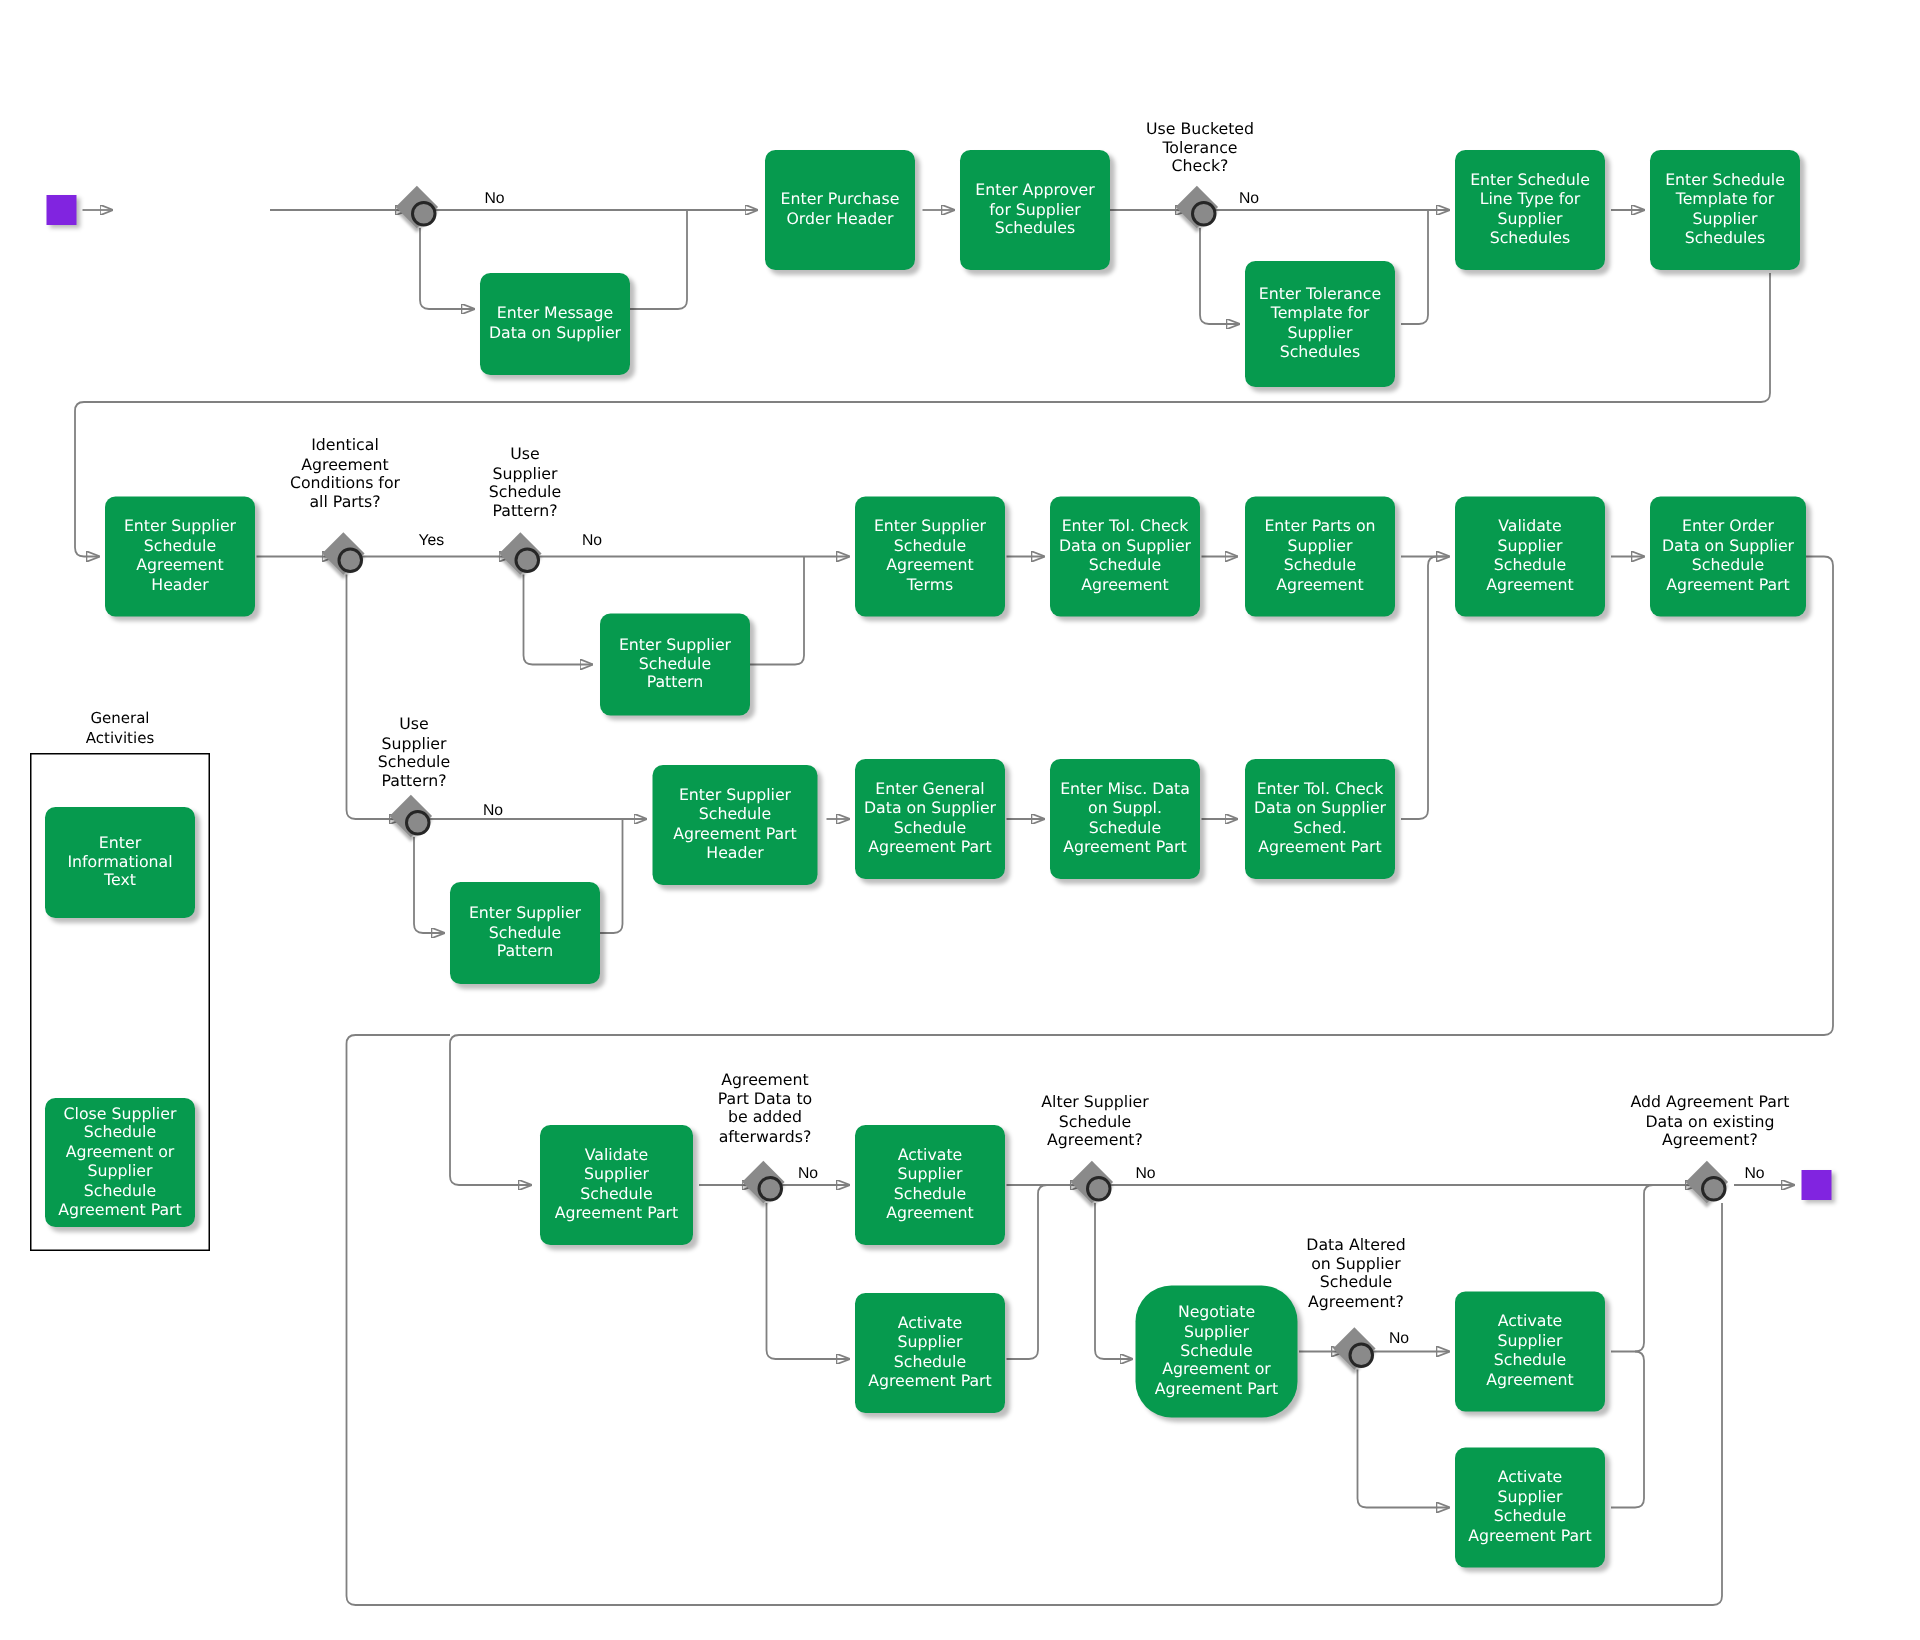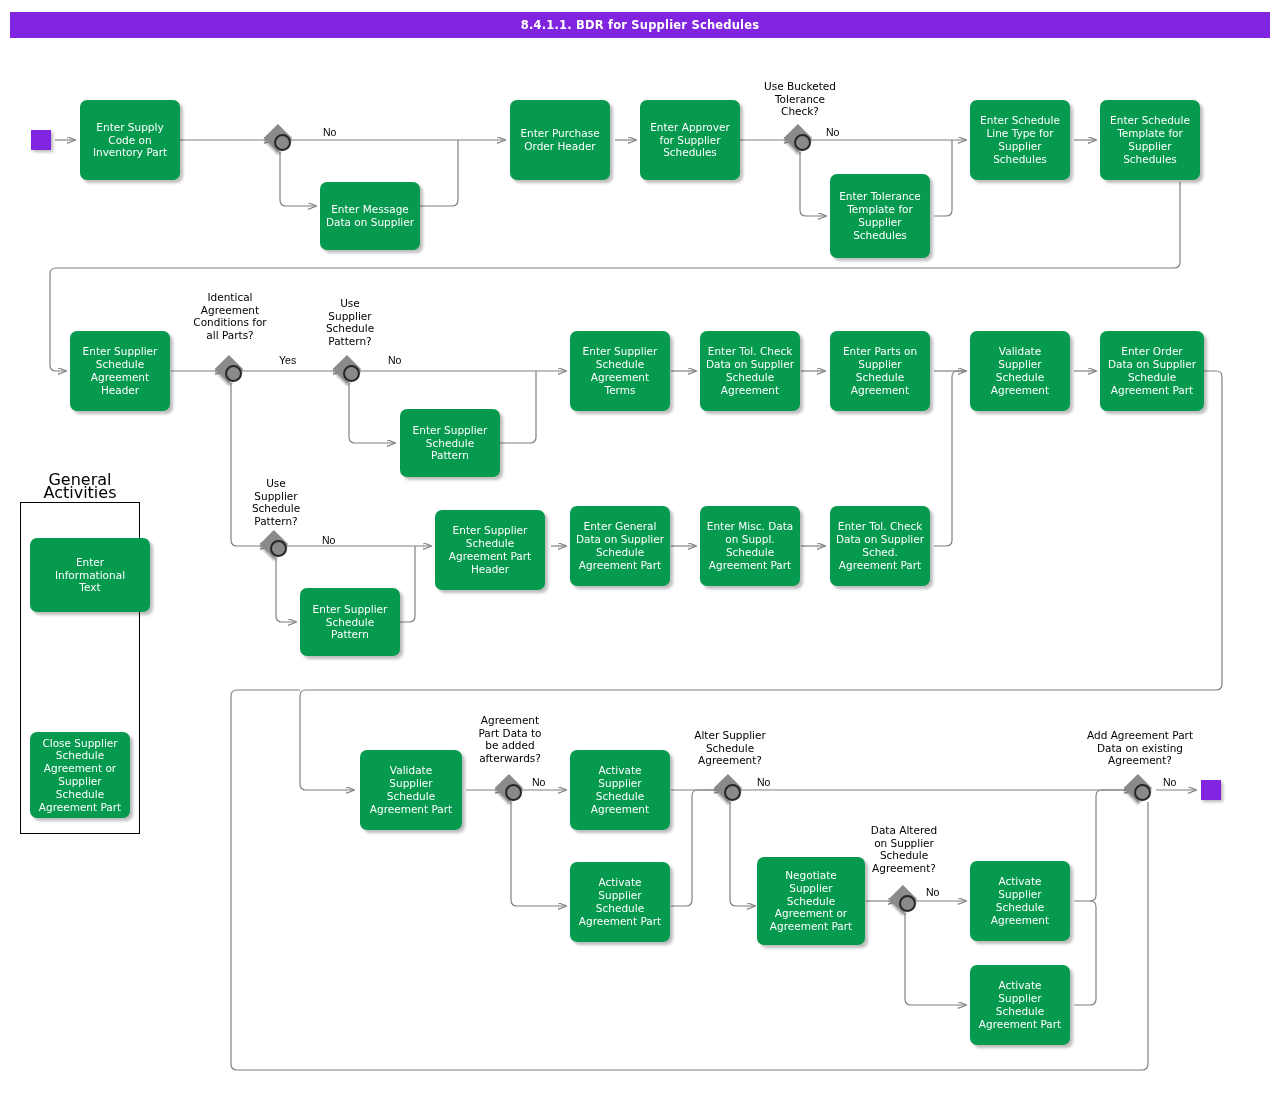--- a/index.html
+++ b/index.html
@@ -56,30 +56,29 @@
     font-size:10.5px;line-height:12px;
   }
 
   
   .ga-box{
     position:absolute;left:20px;top:502px;width:120px;height:332px;
     border:1.3px solid #000;background:#fff;box-sizing:border-box;
   }
   .ga-title{
     position:absolute;left:20px;top:474px;width:120px;
-    text-align:center;font-size:16px;line-height:12.6px;color:#000;
+    text-align:center;font-size:10px;line-height:12.6px;color:#000;
     font-family:"DejaVu Sans",sans-serif;
   }
 </style>
 </head>
 <body>
 
 <div id="page">
 
-  <div class="titlebar">8.4.1.1. BDR for Supplier Schedules</div>
 
   <svg id="wires" viewBox="0 0 1280 1093">
     <defs>
       <marker id="ah" markerWidth="9" markerHeight="7" refX="8.4" refY="3.5" orient="auto" markerUnits="userSpaceOnUse">
         <path d="M0,0 L9,3.5 L0,7 z" fill="#808080" stroke="none"></path>
       </marker>
     </defs>
 
     <path d="M55,140 L75,140" marker-end="url(#ah)"></path>
     <path d="M180,140 L272,140" marker-end="url(#ah)"></path>
@@ -135,39 +134,34 @@
   </svg>
 
   <div class="startend" style="left:31px;top:130px;"></div>
   <div class="startend" style="left:1201px;top:780px;"></div>
 
   <div class="ga-title">
     <div>General</div>
     <div>Activities</div>
   </div>
   <div class="ga-box"></div>
-  <div class="node" style="left:30px;top:538px;width:120px;height:74px;text-align:center;">
+  <div class="node" style="left:30px;top:538px;width:100px;height:74px;text-align:center;">
     <span style="white-space:pre-line">Enter
 Informational
 Text</span>
   </div>
   <div class="node" style="left:30px;top:732px;width:100px;height:86px;">
     <span style="white-space:pre-line">Close Supplier
 Schedule
 Agreement or
 Supplier
 Schedule
 Agreement Part</span>
   </div>
 
-  <div class="node" style="left:80px;top:100px;width:100px;height:80px;">
-    <span style="white-space:pre-line">Enter Supply
-Code on
-Inventory Part</span>
-  </div>
   <div class="node" style="left:320px;top:182px;width:100px;height:68px;">
     <span style="white-space:pre-line">Enter Message
 Data on Supplier</span>
   </div>
   <div class="node" style="left:510px;top:100px;width:100px;height:80px;">
     <span style="white-space:pre-line">Enter Purchase
 Order Header</span>
   </div>
   <div class="node" style="left:640px;top:100px;width:100px;height:80px;">
     <span style="white-space:pre-line">Enter Approver
@@ -276,21 +270,21 @@
 Supplier
 Schedule
 Agreement</span>
   </div>
   <div class="node" style="left:570px;top:862px;width:100px;height:80px;">
     <span style="white-space:pre-line">Activate
 Supplier
 Schedule
 Agreement Part</span>
   </div>
-  <div class="node" style="left:757px;top:857px;width:108px;height:88px;">
+  <div class="node" style="left:757px;top:857px;width:108px;height:88px;border-radius:24px;">
     <span style="white-space:pre-line">Negotiate
 Supplier
 Schedule
 Agreement or
 Agreement Part</span>
   </div>
   <div class="node" style="left:970px;top:861px;width:100px;height:80px;">
     <span style="white-space:pre-line">Activate
 Supplier
 Schedule

